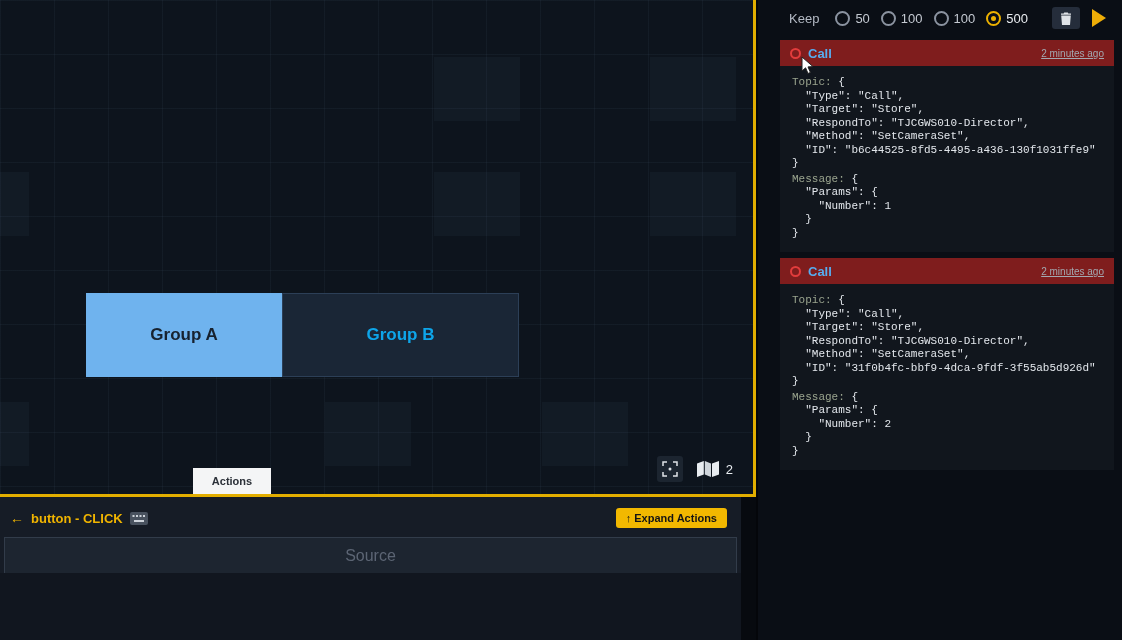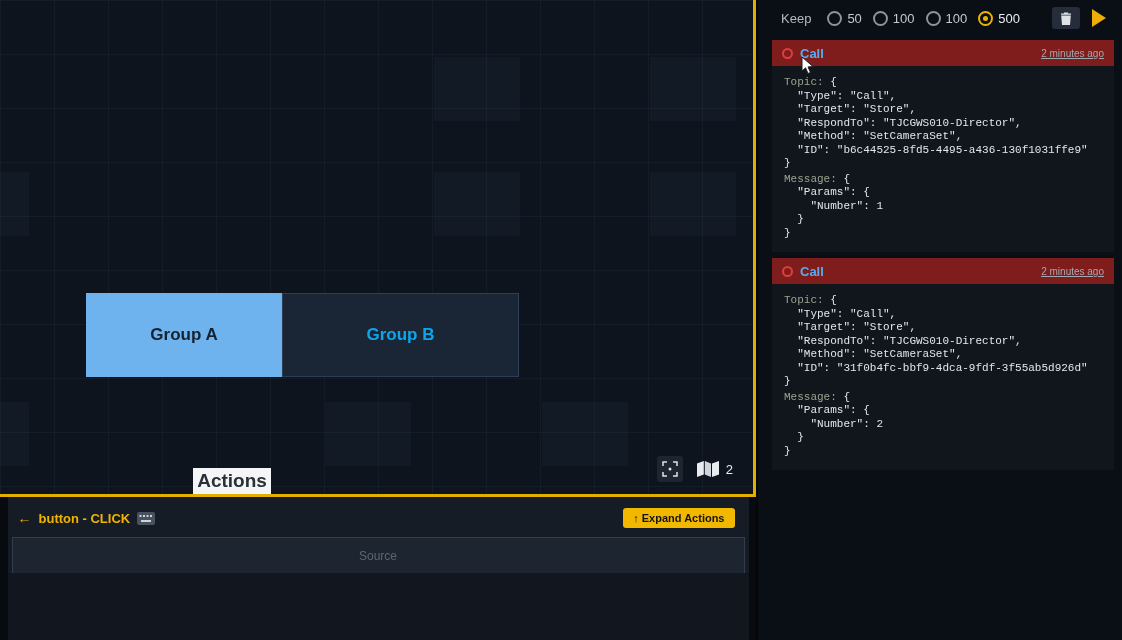--- a/index.html
+++ b/index.html
@@ -1,61 +1,61 @@
 <!DOCTYPE html>
 <html><head>
 <meta charset="utf-8">
 <style>
   * { box-sizing: border-box; margin: 0; padding: 0; }
   html,body { width:1122px; height:640px; overflow:hidden; }
   body { font-family:"Liberation Sans", sans-serif; background:#070a0f; position:relative; }
   .app { display:flex; width:1122px; height:640px; }
 
   
-  .left-col { width:756px; display:flex; flex-direction:column; background:#070a0f;align-items:center; }
+  .left-col { width:756px; display:flex; flex-direction:column; background:#070a0f; }
 
   .canvas {
     position:relative; width:756px; height:497px; background:#0d141d;
     border-right:3px solid #e2ae00; border-bottom:3px solid #e2ae00;
     background-image:
       linear-gradient(rgba(130,160,200,0.06) 1px, transparent 1px),
       linear-gradient(90deg, rgba(130,160,200,0.06) 1px, transparent 1px);
     background-size:54px 54px;
   }
   .grid-block { position:absolute; background:rgba(150,185,230,0.045); }
 
   .group-btn { position:absolute; top:293px; height:84px; display:flex; align-items:center; justify-content:center;
     font-size:17px; font-weight:bold; cursor:pointer; }
   .group-a { left:86px; width:196px; background:#6fb3ee; color:#17222f; }
   .group-b { left:282px; width:237px; background:#1a2636; color:#0ea5e9; border:1px solid #2c3f57; }
 
   .actions-tab { position:absolute; left:193px; top:468px; width:78px; height:26px; background:#f4f5f6;
-    color:#2b3038; font-size:19px; font-weight:bold; display:flex; align-items:center; justify-content:center; }
+    color:#2b3038; font-size:11px; font-weight:bold; display:flex; align-items:center; justify-content:center; }
 
   .canvas-tools { position:absolute; right:20px; bottom:12px; display:flex; align-items:center; gap:14px; }
   .tool-btn { width:26px; height:26px; background:#1c2530; border-radius:3px; display:flex; align-items:center; justify-content:center; cursor:pointer; }
   .map-group { display:flex; align-items:center; gap:7px; cursor:pointer; }
   .map-count { color:#e8ecf0; font-size:13px; }
 
   
   .bottom-panel { position:relative; width:741px; height:143px; background:#161c26; }
   .bp-row1 { display:flex; align-items:center; padding:11px 14px 0 10px; }
   .bp-back { color:#f0b400; font-size:14px; font-weight:bold; cursor:pointer; }
   .bp-title { color:#f0b400; font-size:13px; font-weight:bold; margin-left:7px; }
   .kbd-icon { margin-left:7px; display:inline-flex; }
   .expand-btn { margin-left:auto; background:#f2b800; color:#141414; font-size:11px; font-weight:bold;
     border:none; border-radius:3px; padding:4px 10px; cursor:pointer; font-family:"Liberation Sans", sans-serif; }
   .bp-inputs { display:flex; gap:7px; padding:9px 4px 0 4px; }
   .bp-input { flex:1; height:37px; background:#1d2530; border:1px solid #323c4a; color:#9aa3b0;
-    text-align:center; font-size:12px; outline:none; font-family:"Liberation Sans", sans-serif; }
+    text-align:center; font-size:16px; outline:none; font-family:"Liberation Sans", sans-serif; }
   .bp-input::placeholder { color:#5c6574; }
   .bp-lower { position:absolute; left:0; right:0; top:76px; bottom:0; background:#11161f; }
 
   
-  .right-panel { width:366px; background:#0a0e15; border-left:2px solid #04060a; display:flex; flex-direction:column; }
+  .right-panel { width:366px; background:#0a0e15; border-left:2px solid #04060a; display:flex; flex-direction:column;padding-left:8px; }
   .topbar { height:36px; display:flex; align-items:center; padding:0 16px 0 23px; }
   .keep-label { color:#b4bac4; font-size:13px; margin-right:16px; }
   .radio-opt { display:flex; align-items:center; gap:5px; margin-right:11px; cursor:pointer; }
   .radio-ring { width:15px; height:15px; border-radius:50%; border:2px solid #8b93a0; position:relative; }
   .radio-opt .radio-lbl { color:#c4c9d1; font-size:13px; }
   .radio-opt.selected .radio-ring { border-color:#edb200; }
   .radio-opt.selected .radio-ring::after { content:""; position:absolute; left:3px; top:3px; width:5px; height:5px; border-radius:50%; background:#edb200; }
   .radio-opt.selected .radio-lbl { color:#e9ecf0; }
   .trash-btn { margin-left:auto; width:28px; height:22px; background:#252d3b; border-radius:3px;
     display:flex; align-items:center; justify-content:center; cursor:pointer; }

